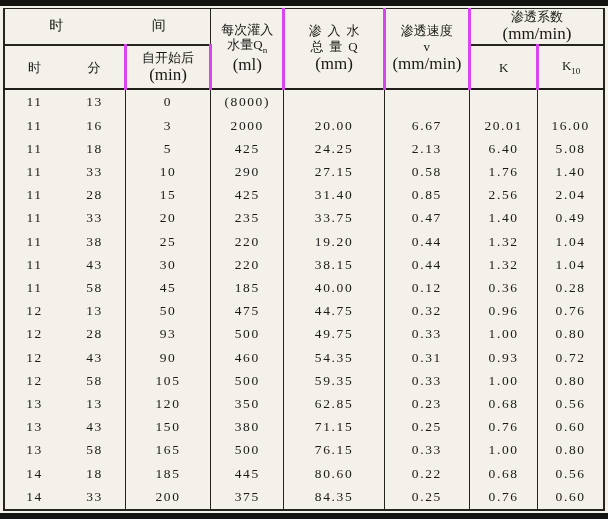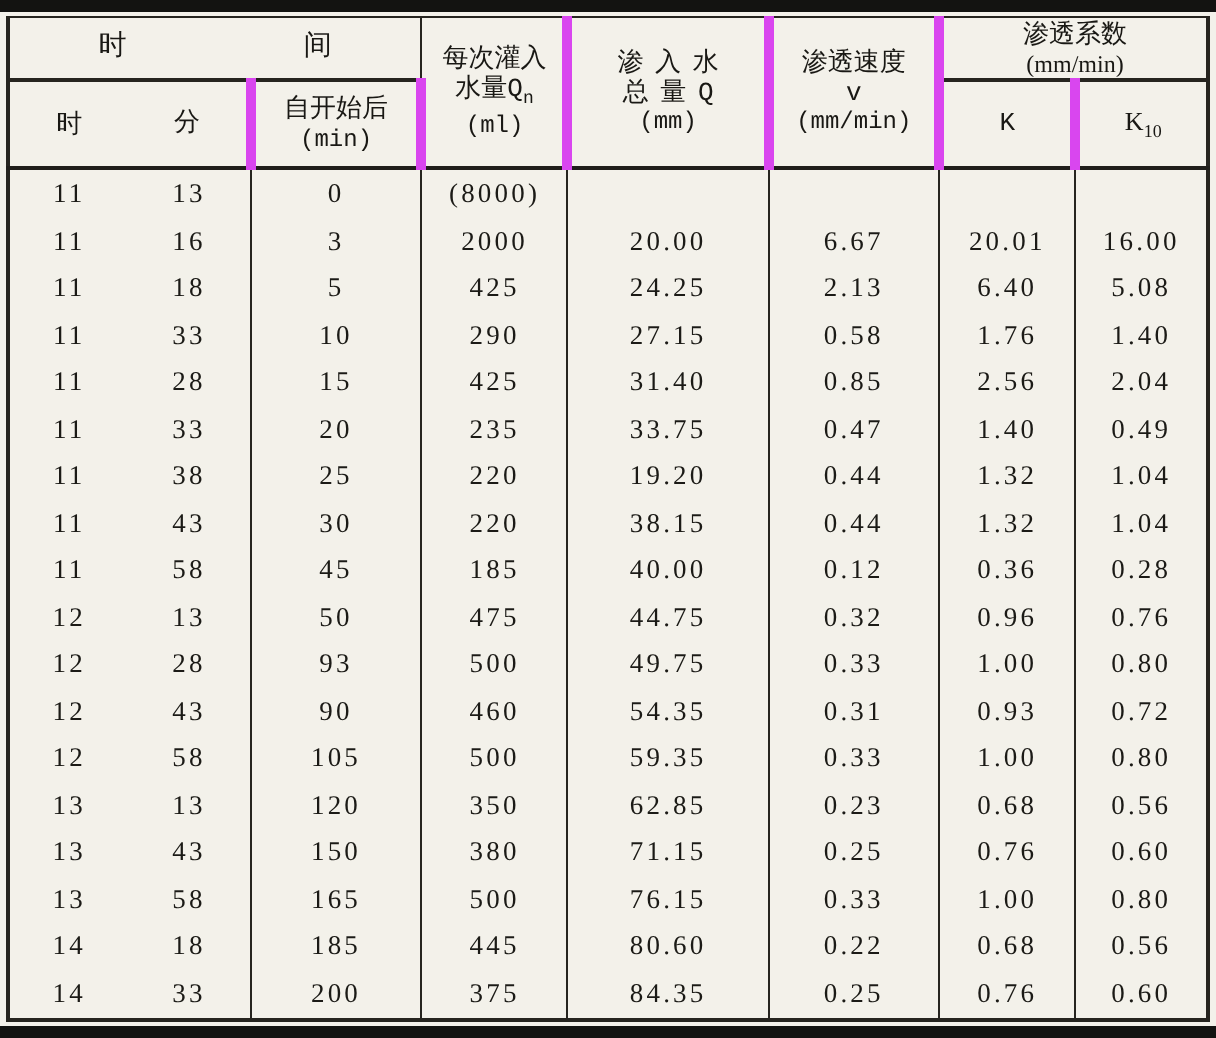--- a/index.html
+++ b/index.html
@@ -22,30 +22,30 @@
     border-left:2px solid #26241f;
     border-right:2px solid #26241f;
     border-top:1px solid #26241f;
     border-bottom:2px solid #26241f;
     color:#191814;
   }
   th,td{padding:0;font-weight:normal;text-align:center;vertical-align:middle;}
   thead th{font-size:13px;line-height:1.18;}
   .hrowA th{height:30px;}
   .hrowB th{height:42px;}
-  .unit{font-size:12px;letter-spacing:0px;}
+  .unit{font-size:17px;letter-spacing:0px;}
   sub{font-size:9px;}
 
   
   .time-group{border-bottom:2px solid #26241f;border-right:1px solid #26241f;}
   .time-group .tg-inner{display:flex;justify-content:space-around;align-items:center;font-size:14px;}
   .kgroup{border-bottom:2px solid #26241f;}
   .hrowB th{border-bottom:2.5px solid #201e1a;}
   th.h-qn,th.h-q,th.h-v{border-bottom:2.5px solid #201e1a;}
-  th.h-qn,th.h-q,th.h-v,th.h-since,th.h-minute,th.h-k{border-right:5px solid #d946ef;font-family:Liberation Mono, monospace;}
+  th.h-qn,th.h-q,th.h-v,th.h-since,th.h-minute,th.h-k{border-right:3px solid #d946ef;}
 
   .sp{letter-spacing:0.45em;text-indent:0.45em;display:block;}
   .h-q div,.h-qn div,.h-v div{display:block;}
 
   
   tbody td{
     font-size:13.5px;
     letter-spacing:1.6px;
     color:#1b1a16;
   }

